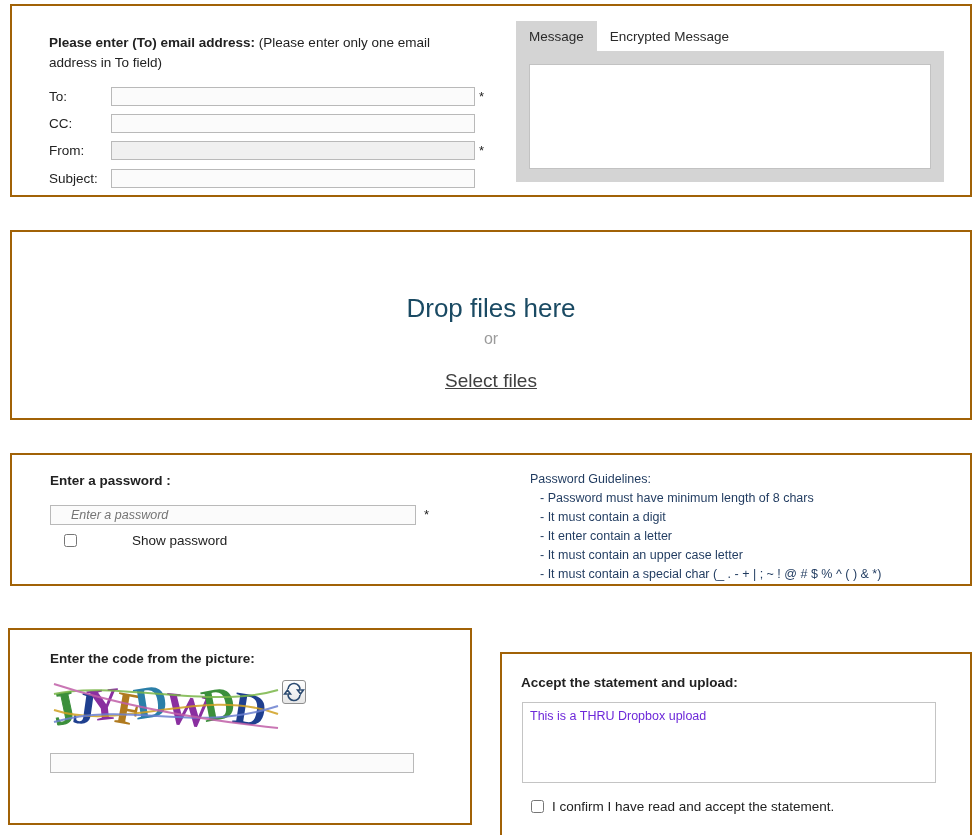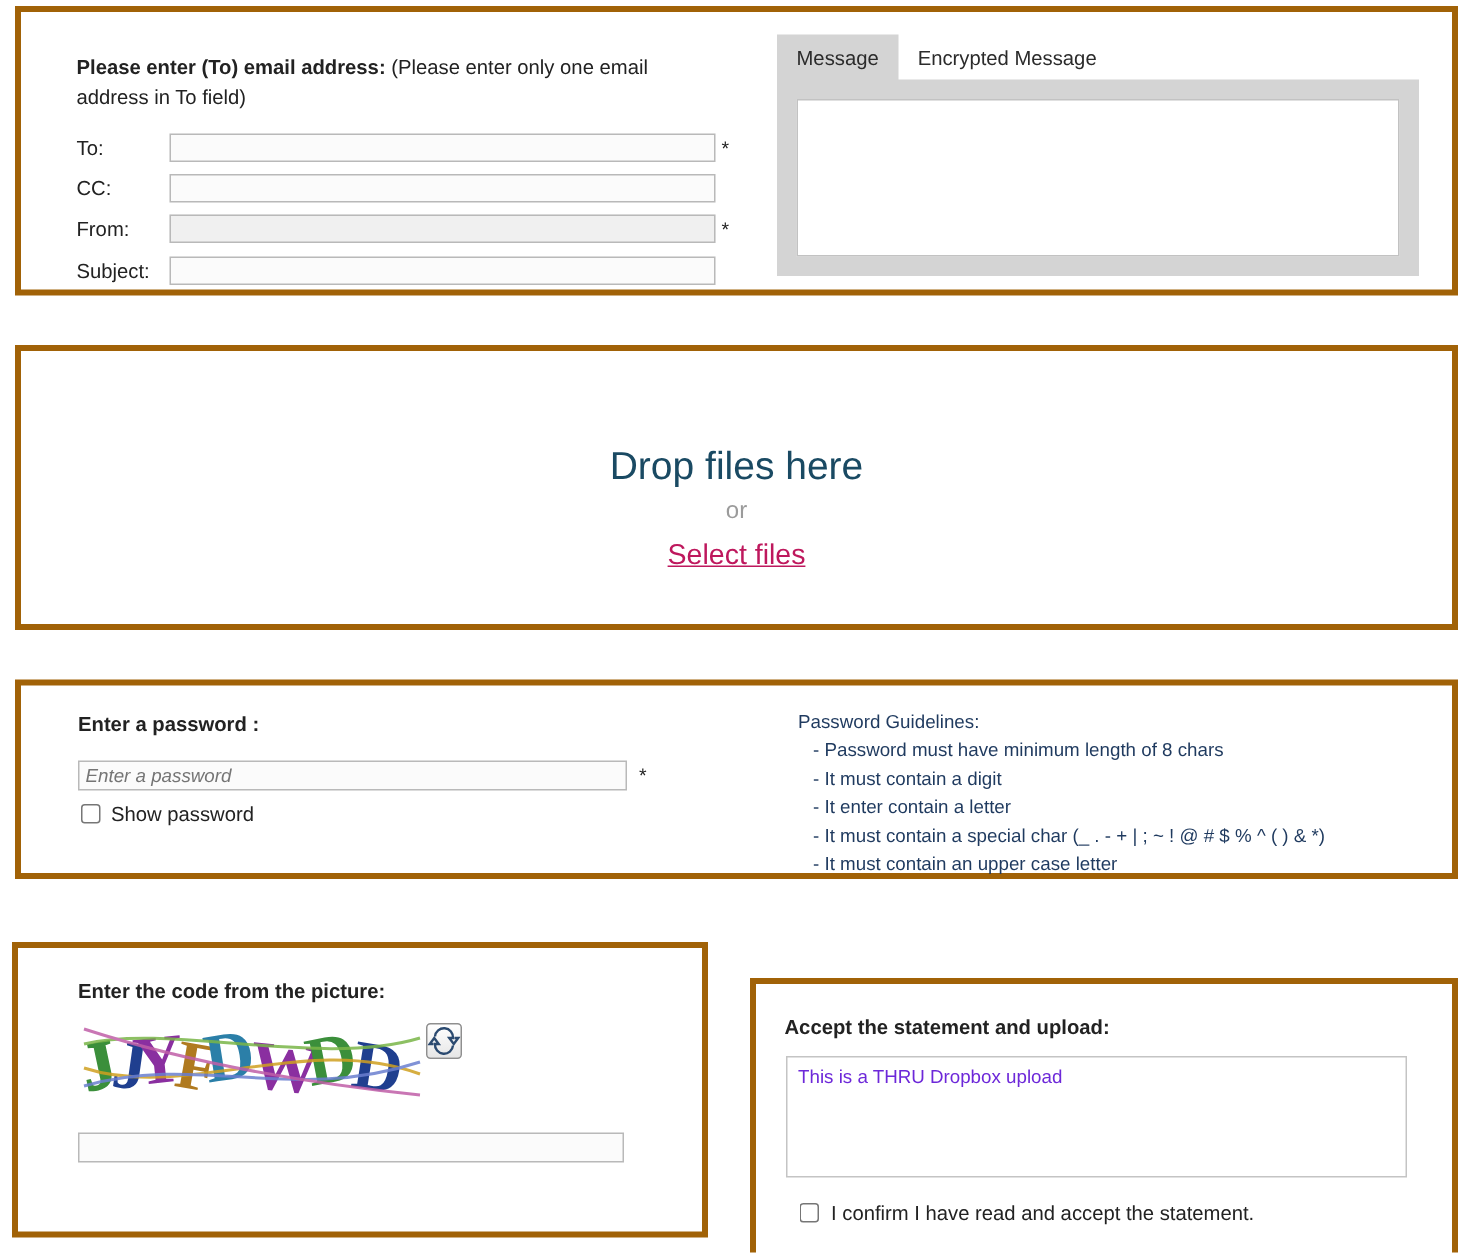--- a/index.html
+++ b/index.html
@@ -15,21 +15,21 @@
     color: #222222;
     overflow: hidden;
   }
   .page {
     position: relative;
     width: 977px;
     height: 835px;
   }
   .panel {
     position: absolute;
-    border: 4px solid #a16207;
+    border: 2px solid #a16207;
     background: #ffffff;
     box-sizing: border-box;
     text-decoration: underline;
   }
 
   
   #panel-email {
     left: 10px;
     top: 4px;
     width: 962px;
@@ -153,26 +153,26 @@
     line-height: 32px;
   }
   .drop-or {
     font-size: 16px;
     color: #9b9b9b;
     line-height: 26px;
     margin-top: 2px;
   }
   .drop-select {
     font-size: 19px;
-    color: #be185d;
+    color: #404040;
     text-decoration: underline;
     cursor: pointer;
     line-height: 26px;
     display: inline-block;
-    margin-top: 4px;
+    margin-top: 16px;
   }
 
   
   #panel-password {
     left: 10px;
     top: 453px;
     width: 962px;
     height: 133px;
   }
   .pwd-label {
@@ -188,38 +188,39 @@
     left: 38px;
     top: 50px;
     width: 366px;
     height: 20px;
     border: 1px solid #b9b9b9;
     background: #fbfbfb;
     box-sizing: border-box;
     font-family: "Liberation Sans", sans-serif;
     font-size: 12.5px;
     font-style: italic;
-    padding: 0 4px;
+    padding: 0 20px;
     color: #555;
   }
   .pwd-star {
     position: absolute;
     left: 412px;
     top: 52px;
     font-size: 13px;
     color: #222;
   }
   .pwd-show {
     position: absolute;
-    left: 26px;
+    left: 38px;
     top: 78px;
     display: flex;
     align-items: center;
     font-size: 13.5px;
     color: #222222;
+    gap: 48px;
   }
   .pwd-show input {
     margin: 0 7px 0 14px;
     width: 13px;
     height: 13px;
   }
   .guidelines {
     position: absolute;
     left: 518px;
     top: 15px;
@@ -392,22 +393,22 @@
       <input type="checkbox" style="">
       <span>Show password</span>
     </label>
 
     <div class="guidelines">
       <div class="g-title">Password Guidelines:</div>
       <ul>
         <li>- Password must have minimum length of 8 chars</li>
         <li>- It must contain a digit</li>
         <li>- It enter contain a letter</li>
+        <li>- It must contain an upper case letter</li>
         <li>- It must contain a special char (_ . - + | ; ~ ! @ # $ % ^ ( ) &amp; *)</li>
-        <li>- It must contain an upper case letter</li>
       </ul>
     </div>
   </div>
 
   <div class="panel" id="panel-captcha">
     <div class="cap-label">Enter the code from the picture:</div>
 
     <div class="cap-img">
       <svg width="228" height="60" viewBox="0 0 228 60" xmlns="http://www.w3.org/2000/svg">
         <rect x="0" y="0" width="228" height="60" fill="#ffffff"></rect>

